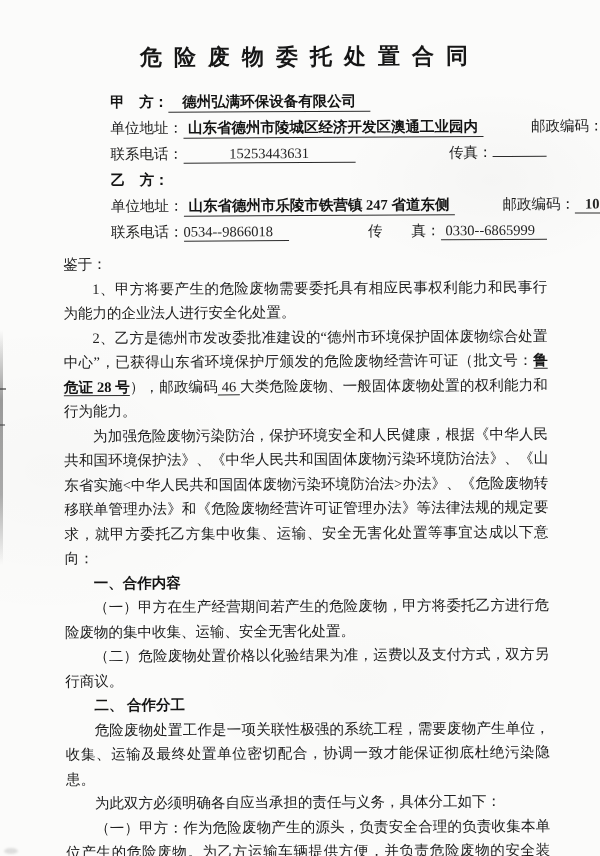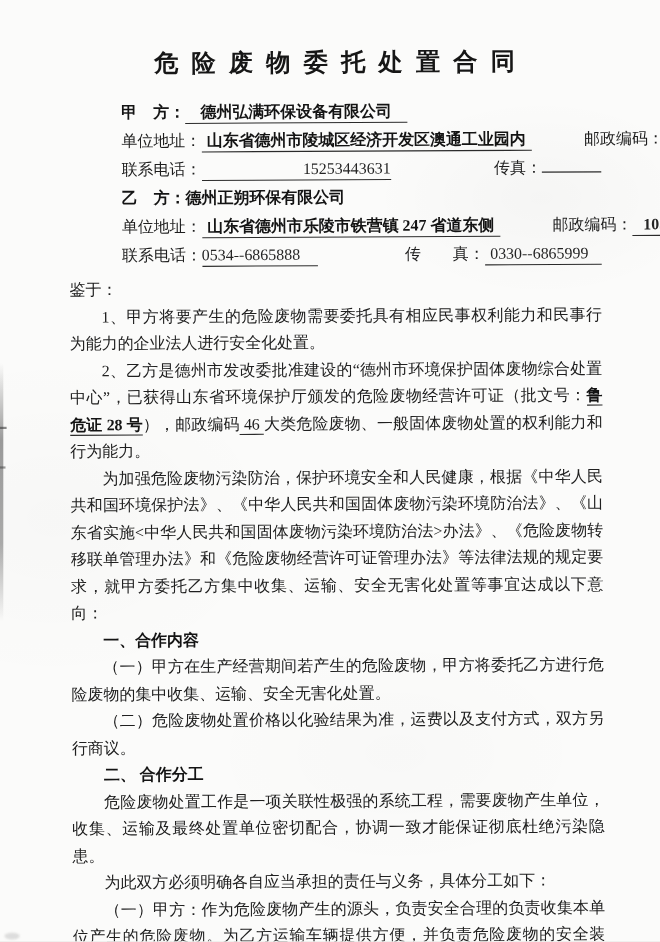--- a/index.html
+++ b/index.html
@@ -15,21 +15,21 @@
   }
   .content{position:absolute;left:62px;top:42px;width:484px;transform:rotate(-0.3deg);transform-origin:50% 0;}
   .title{
     margin:0 0 20px 0;padding-left:12px;text-align:center;
     font-size:22px;font-weight:bold;letter-spacing:12px;color:#161616;
   }
   .hline{display:flex;align-items:baseline;height:26px;font-size:14.5px;white-space:nowrap;}
   .lbl{color:#1e1e1e;margin-left:48px;}
   .b{font-weight:bold;color:#141414;}
   .u{border-bottom:1.2px solid #2b2b2b;}
-  .center{text-align:right;}
+  .center{text-align:center;}
   .sp4{width:4px;} .sp22{width:22px;} .sp46{width:46px;}
   .grow{flex:1;}
   .phoneA{width:172px;}
   .padv{padding:0 14px;} .padv2{padding:0 5px;} .padzip{padding:0 10px;font-weight:bold;}
   .body{margin-top:3px;font-size:14.5px;line-height:24.5px;text-align:justify;color:#202020;}
   .body p{margin:0;text-indent:2em;}
   .body p.noindent{text-indent:0;}
   .body p.hd{font-weight:bold;color:#141414;}
   
   .edge-line{position:absolute;left:0;top:330px;width:3px;height:235px;
@@ -67,34 +67,33 @@
     <div class="hline">
       <span class="lbl">联系电话：</span>
       <span class="u center phoneA">15253443631</span>
       <span class="sp46"></span>
       <span class="lbl">传真：</span>
       <span class="u grow"></span>
     </div>
 
     <div class="hline">
       <span class="lbl b">乙　方：</span>
-      <span class="b">德州正朔环保有限公司</span>
     </div>
 
     <div class="hline">
       <span class="lbl">单位地址：</span>
       <span class="b u padv2">山东省德州市乐陵市铁营镇 247 省道东侧</span>
       <span class="sp22"></span>
       <span class="lbl">邮政编码：</span>
       <span class="u padzip">105774</span>
     </div>
 
     <div class="hline">
       <span class="lbl">联系电话：</span>
-      <span class="u" style="padding-right:16px">0534--6865888</span>
+      <span class="u" style="padding-right:16px">0534--9866018</span>
       <span class="grow"></span>
       <span class="lbl">传　　真：</span>
       <span class="u padv2" style="padding-right:12px">0330--6865999</span>
     </div>
 
     <div class="body">
       <p class="noindent">鉴于：</p>
       <p>1、甲方将要产生的危险废物需要委托具有相应民事权利能力和民事行为能力的企业法人进行安全化处置。</p>
       <p><span>2、乙方是德州市发改委批准建设的“德州市环境保护固体废物综合处置中心”，已获得山东省环境保护厅颁发的危险废物经营许可证（批文号：</span><span class="b u">鲁危证 28 号</span><span>），邮政编码</span><span class="u"> 46 </span><span>大类危险废物、一般固体废物处置的权利能力和行为能力。</span></p>
       <p>为加强危险废物污染防治，保护环境安全和人民健康，根据《中华人民共和国环境保护法》、《中华人民共和国固体废物污染环境防治法》、《山东省实施&lt;中华人民共和国固体废物污染环境防治法&gt;办法》、《危险废物转移联单管理办法》和《危险废物经营许可证管理办法》等法律法规的规定要求，就甲方委托乙方集中收集、运输、安全无害化处置等事宜达成以下意向：</p>

